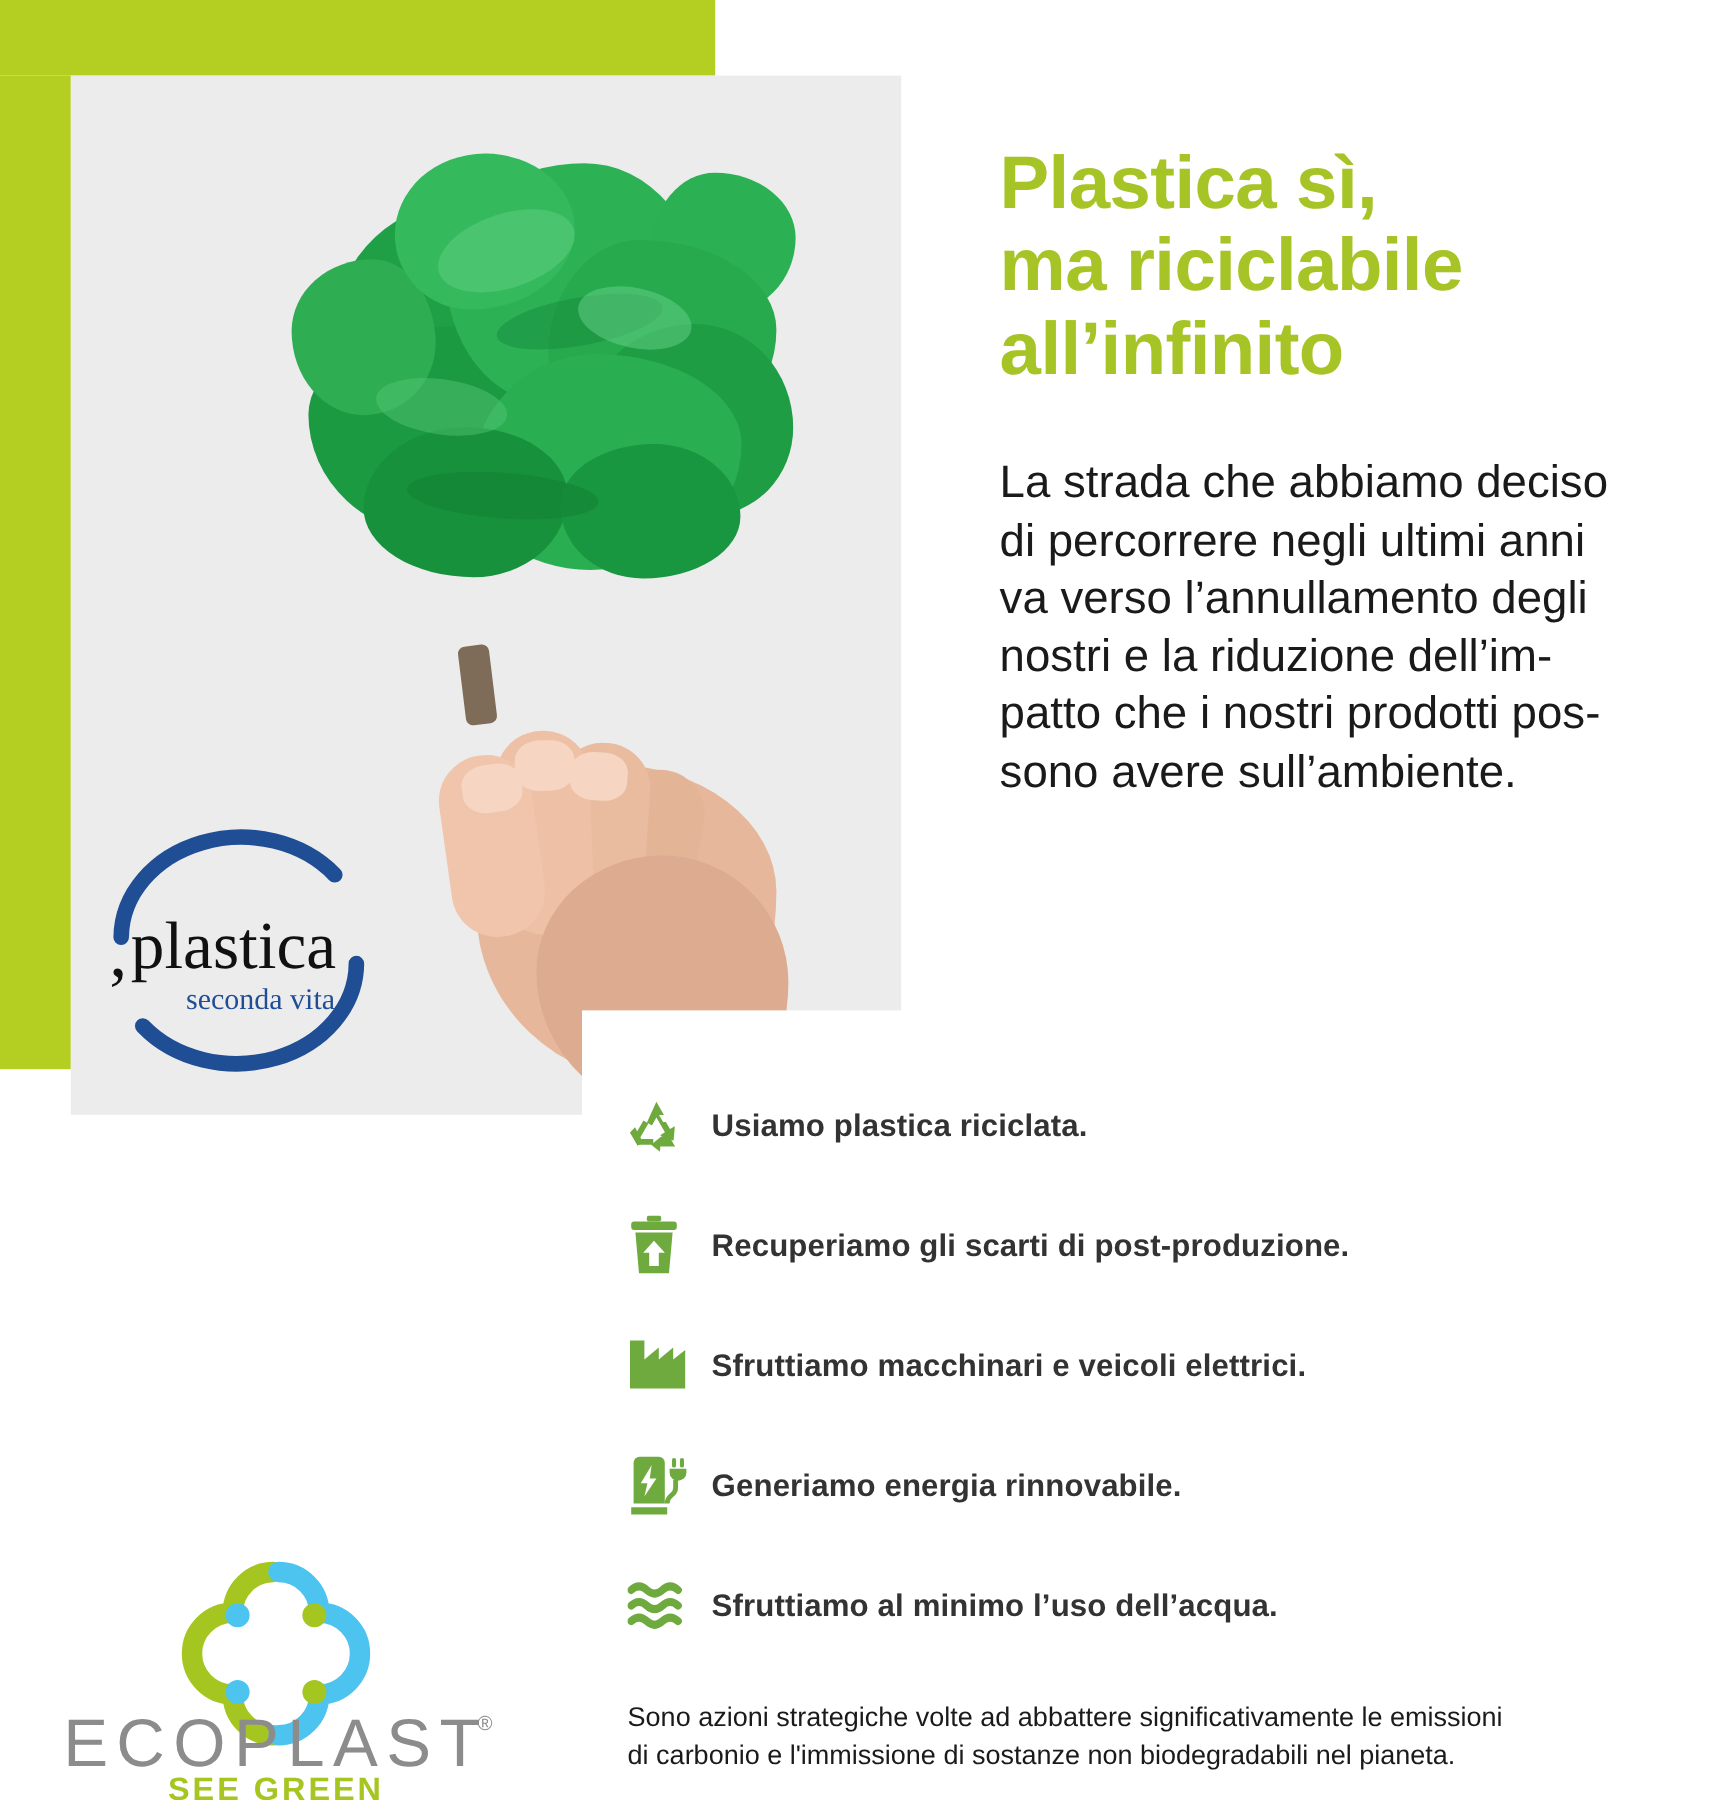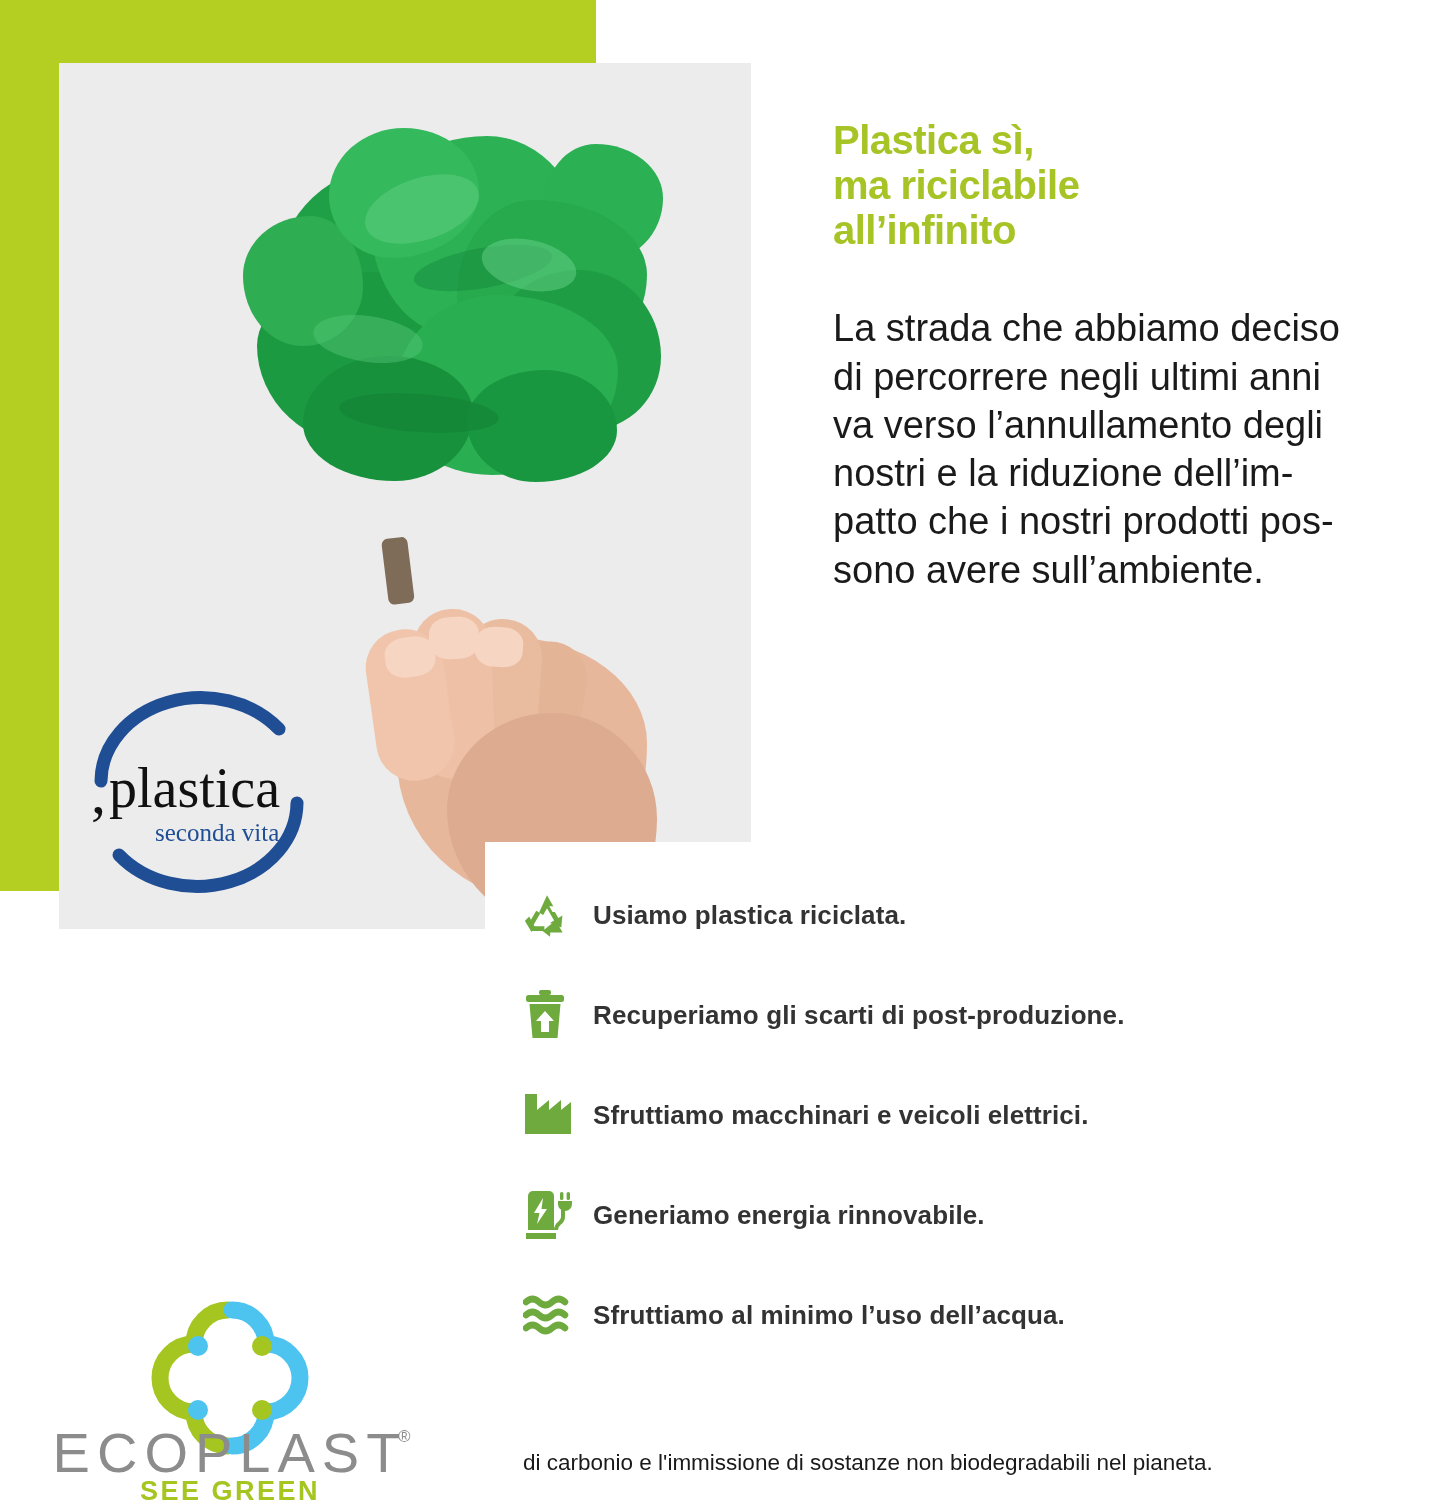--- a/index.html
+++ b/index.html
@@ -149,40 +149,40 @@
   
   .right-col {
     position: absolute;
     left: 833px;
     top: 118px;
     width: 609px;
   }
   .headline {
     margin: 0;
     color: #a6c425;
-    font-size: 40px;
+    font-size: 62px;
     line-height: 1.12;
     font-weight: 700;
     letter-spacing: -0.5px;
   }
   .lede {
     margin: 0;
     padding-top: 52px;
     color: #1a1a1a;
     font-size: 38px;
     line-height: 1.27;
     font-weight: 400;
     width: 608px;
   }
 
   
   .bullets {
     position: absolute;
     left: 523px;
-    top: 865px;
+    top: 888px;
     width: 900px;
   }
   .bullet {
     display: flex;
     align-items: center;
     height: 100px;
   }
   .bullet-icon {
     width: 70px;
     flex: 0 0 70px;
@@ -351,21 +351,21 @@
         <path d="M3 21 q6.5 -6 13 0 t13 0 t13 0"></path>
         <path d="M3 34 q6.5 -6 13 0 t13 0 t13 0"></path>
       </svg>
     </span>
     <span class="bullet-text">Sfruttiamo al minimo l’uso dell’acqua.</span>
   </div>
 
 </div>
 
 <p class="footnote">
-  <br>
+  <span>Sono azioni strategiche volte ad abbattere significativamente le emissioni</span><br>
   <span>di carbonio e l'immissione di sostanze non biodegradabili nel pianeta.</span>
 </p>
 
 <div class="ecoplast">
   <svg viewBox="0 0 400 224" xmlns="http://www.w3.org/2000/svg">
     <g>
       <path d="M198 34 a34 34 0 0 0 -34 34 a34 34 0 0 0 -34 34 a34 34 0 0 0 34 34 a34 34 0 0 0 34 34" fill="none" stroke="#a5c520" stroke-width="17" stroke-linecap="round"></path>
       <path d="M202 34 a34 34 0 0 1 34 34 a34 34 0 0 1 34 34 a34 34 0 0 1 -34 34 a34 34 0 0 1 -34 34" fill="none" stroke="#4dc4f0" stroke-width="17" stroke-linecap="round"></path>
       <circle cx="168" cy="70" r="10" fill="#4dc4f0"></circle>
       <circle cx="232" cy="70" r="10" fill="#a5c520"></circle>

